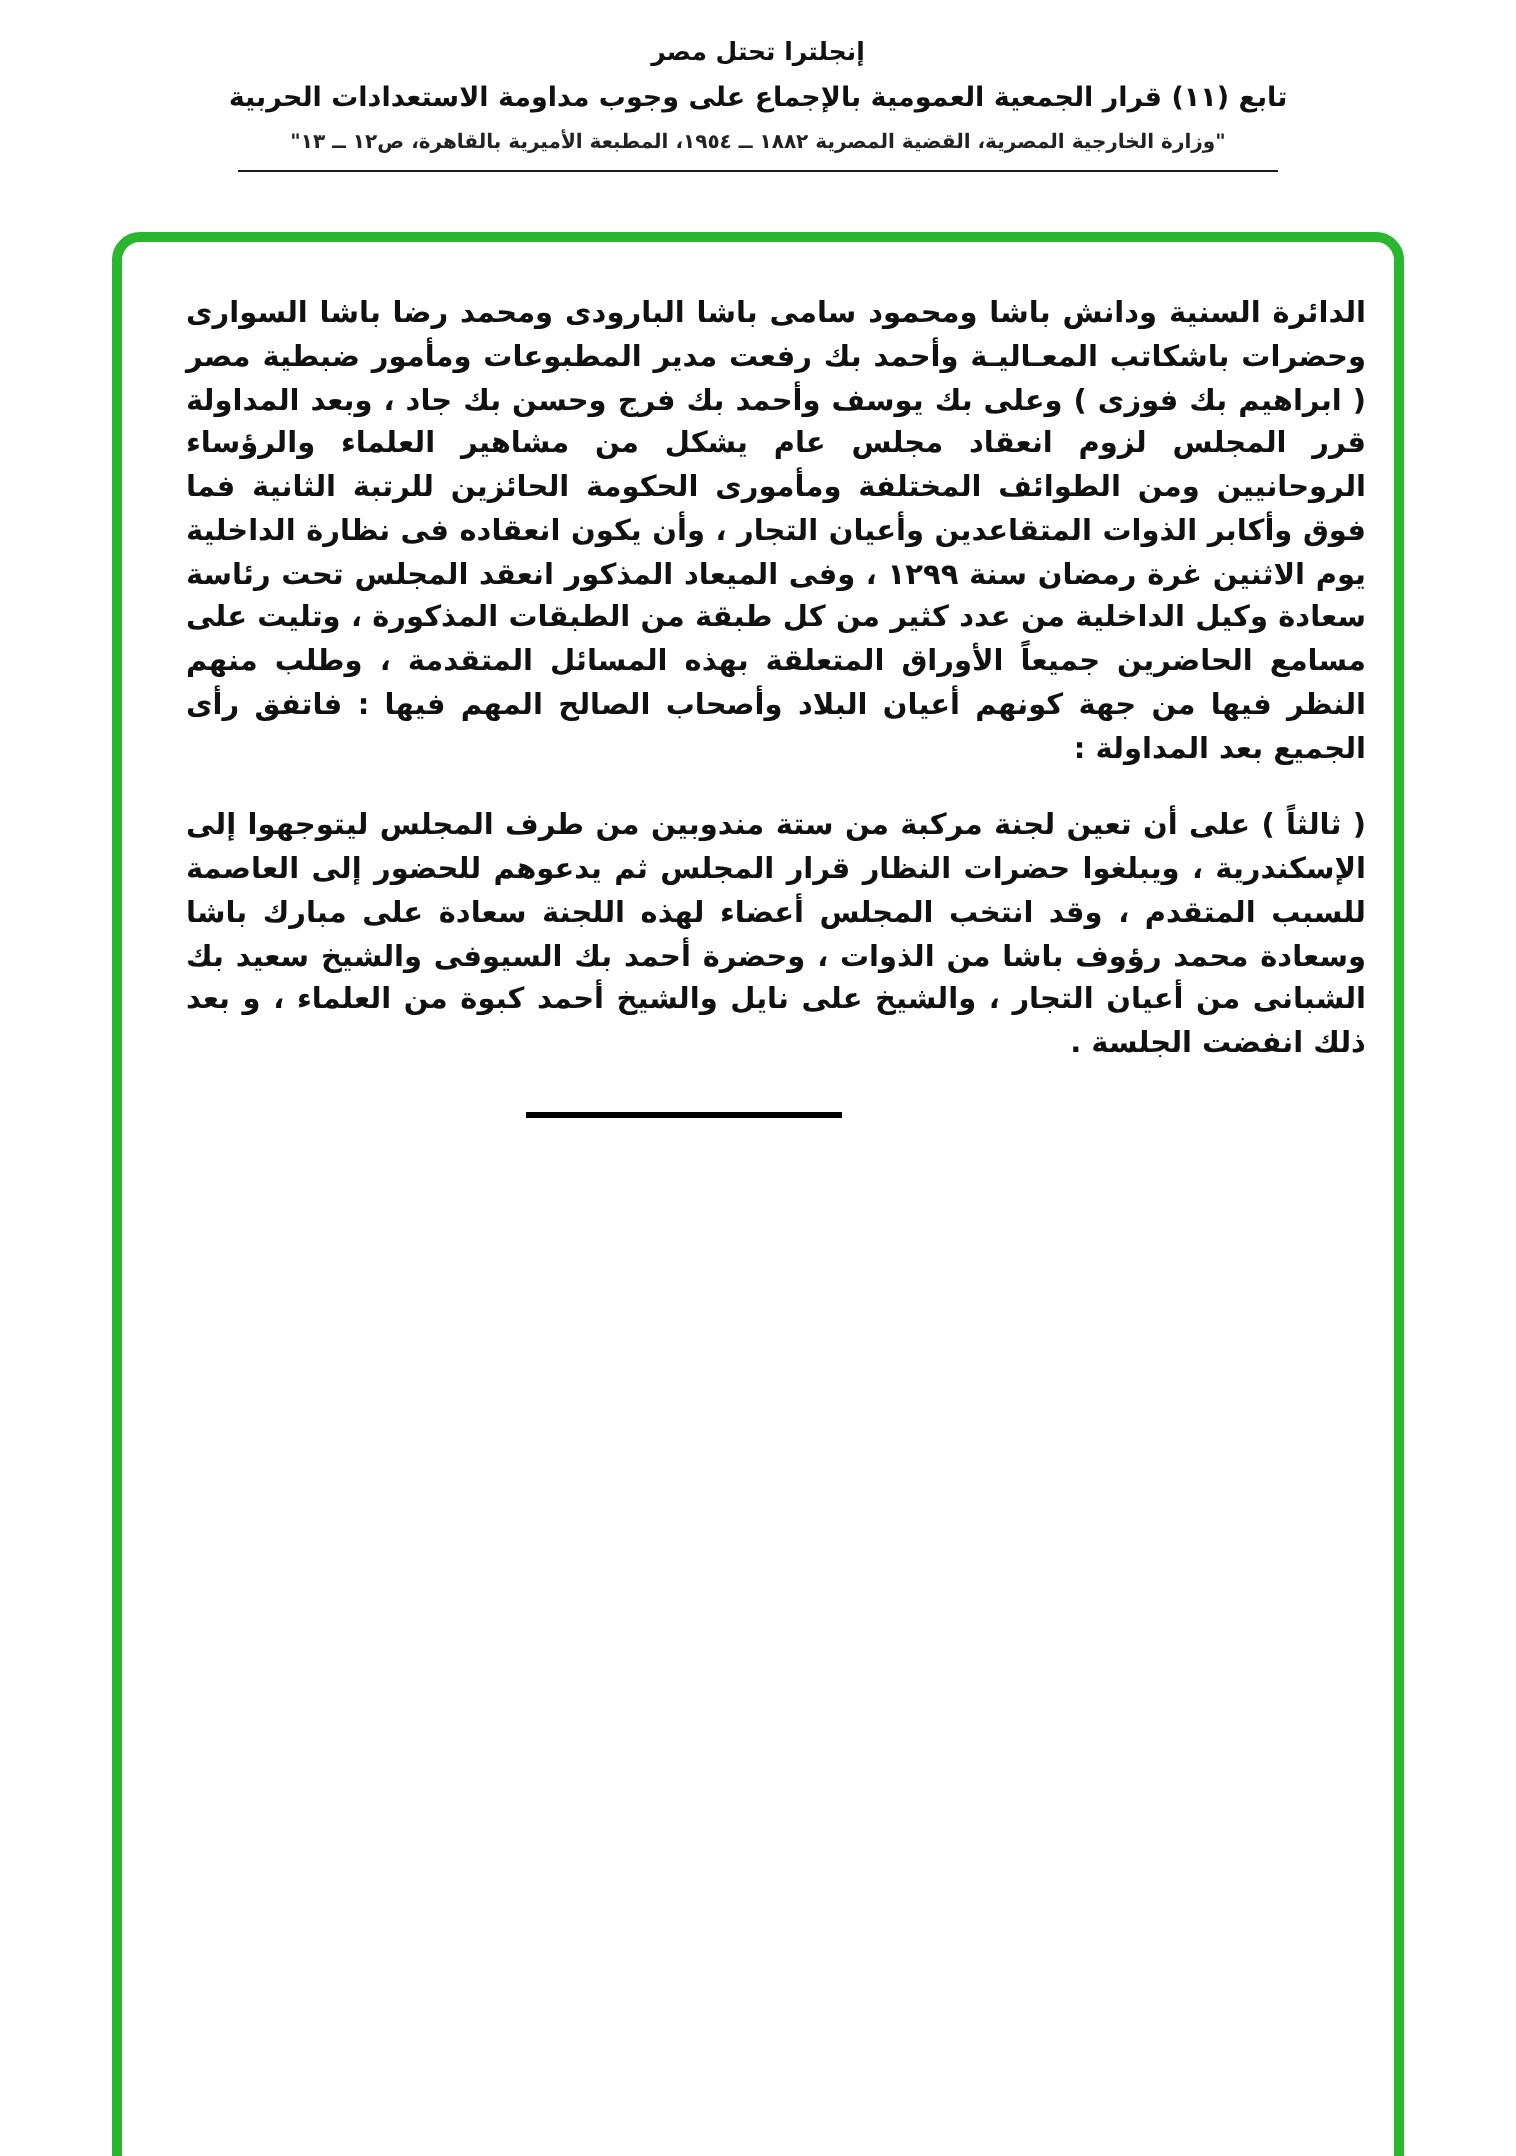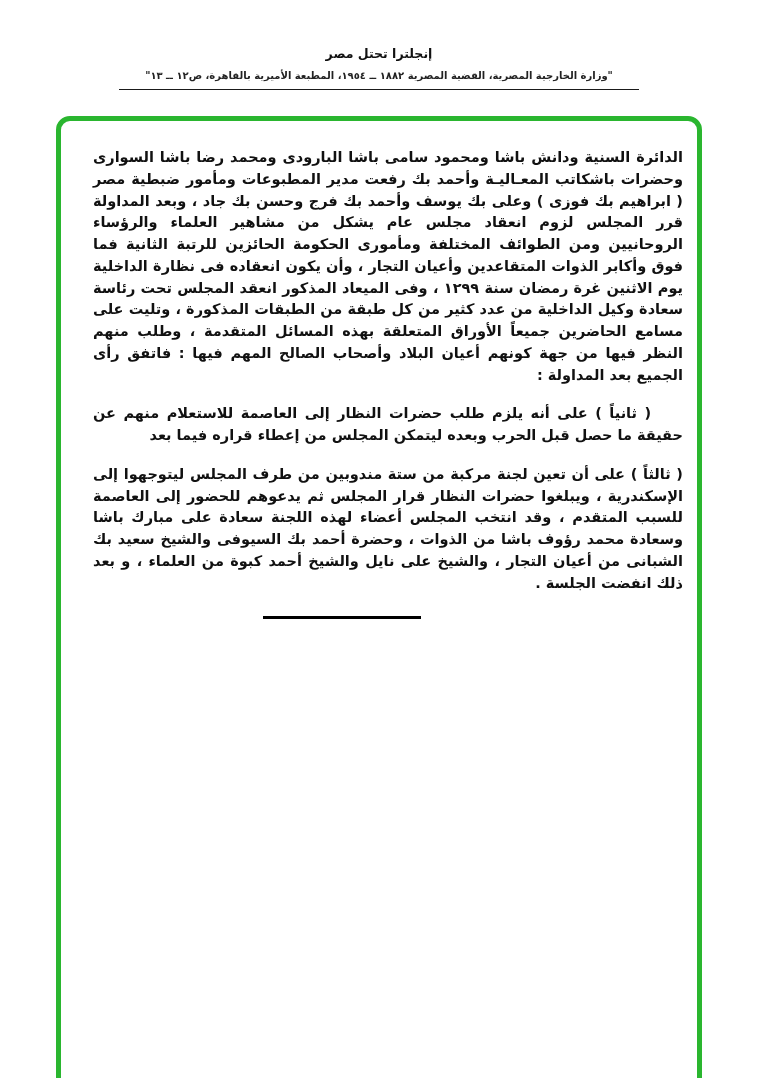--- a/index.html
+++ b/index.html
@@ -8,21 +8,21 @@
     position:relative;
     width:758px;
     height:1078px;
     background:#ffffff;
     font-family:"DejaVu Sans", sans-serif;
     color:#111;
     overflow:hidden;
     margin:0 auto;
   }
   .doc-header {
-    padding-top:46px;
+    padding-top:18px;
     text-align:center;
     direction:rtl;
   }
   .h-line1 { font-size:12.5px; font-weight:bold; letter-spacing:.2px; }
   .h-line2 { font-size:13.5px; font-weight:bold; margin-top:8px; }
   .h-cite  { font-size:10px;  font-weight:bold; margin-top:9px; color:#222; }
   .h-rule  { width:520px; height:1px; background:#1a1a1a; margin:8px auto 0; }
   .green-frame {
     position:absolute;
     left:56px; top:116px;
@@ -47,26 +47,26 @@
     margin:22px 262px 0 auto;
   }
 </style>
 </head>
 <body>
 
 <div class="page">
 
   <header class="doc-header">
     <div class="h-line1">إنجلترا تحتل مصر</div>
+    <div class="h-line2">تابع (١١) قرار الجمعية العمومية بالإجماع على وجوب مداومة الاستعدادات الحربية</div>
     <div class="h-cite">"وزارة الخارجية المصرية، القضية المصرية ١٨٨٢ ــ ١٩٥٤، المطبعة الأميرية بالقاهرة، ص١٢ ــ ١٣"</div>
     <div class="h-rule"></div>
   </header>
 
   <section class="green-frame" style="border-color: rgb(42, 182, 47);">
     <div class="body-text" lang="ar" dir="rtl">
       <p class="para">الدائرة السنية ودانش باشا ومحمود سامى باشا البارودى ومحمد رضا باشا السوارى وحضرات باشكاتب المعـاليـة وأحمد بك رفعت مدير المطبوعات ومأمور ضبطية مصر ( ابراهيم بك فوزى ) وعلى بك يوسف وأحمد بك فرج وحسن بك جاد ، وبعد المداولة قرر المجلس لزوم انعقاد مجلس عام يشكل من مشاهير العلماء والرؤساء الروحانيين ومن الطوائف المختلفة ومأمورى الحكومة الحائزين للرتبة الثانية فما فوق وأكابر الذوات المتقاعدين وأعيان التجار ، وأن يكون انعقاده فى نظارة الداخلية يوم الاثنين غرة رمضان سنة ١٢٩٩ ، وفى الميعاد المذكور انعقد المجلس تحت رئاسة سعادة وكيل الداخلية من عدد كثير من كل طبقة من الطبقات المذكورة ، وتليت على مسامع الحاضرين جميعاً الأوراق المتعلقة بهذه المسائل المتقدمة ، وطلب منهم النظر فيها من جهة كونهم أعيان البلاد وأصحاب الصالح المهم فيها : فاتفق رأى الجميع بعد المداولة :</p>
-      <p class="para indent">( ثانياً ) على أنه يلزم طلب حضرات النظار إلى العاصمة للاستعلام منهم عن حقيقة ما حصل قبل الحرب وبعده ليتمكن المجلس من إعطاء قراره فيما بعد</p>
       <p class="para">( ثالثاً ) على أن تعين لجنة مركبة من ستة مندوبين من طرف المجلس ليتوجهوا إلى الإسكندرية ، ويبلغوا حضرات النظار قرار المجلس ثم يدعوهم للحضور إلى العاصمة للسبب المتقدم ، وقد انتخب المجلس أعضاء لهذه اللجنة سعادة على مبارك باشا وسعادة محمد رؤوف باشا من الذوات ، وحضرة أحمد بك السيوفى والشيخ سعيد بك الشبانى من أعيان التجار ، والشيخ على نايل والشيخ أحمد كبوة من العلماء ، و بعد ذلك انفضت الجلسة .</p>
       <div class="end-rule"></div>
     </div>
   </section>
 
 </div>
 
 </body></html>

